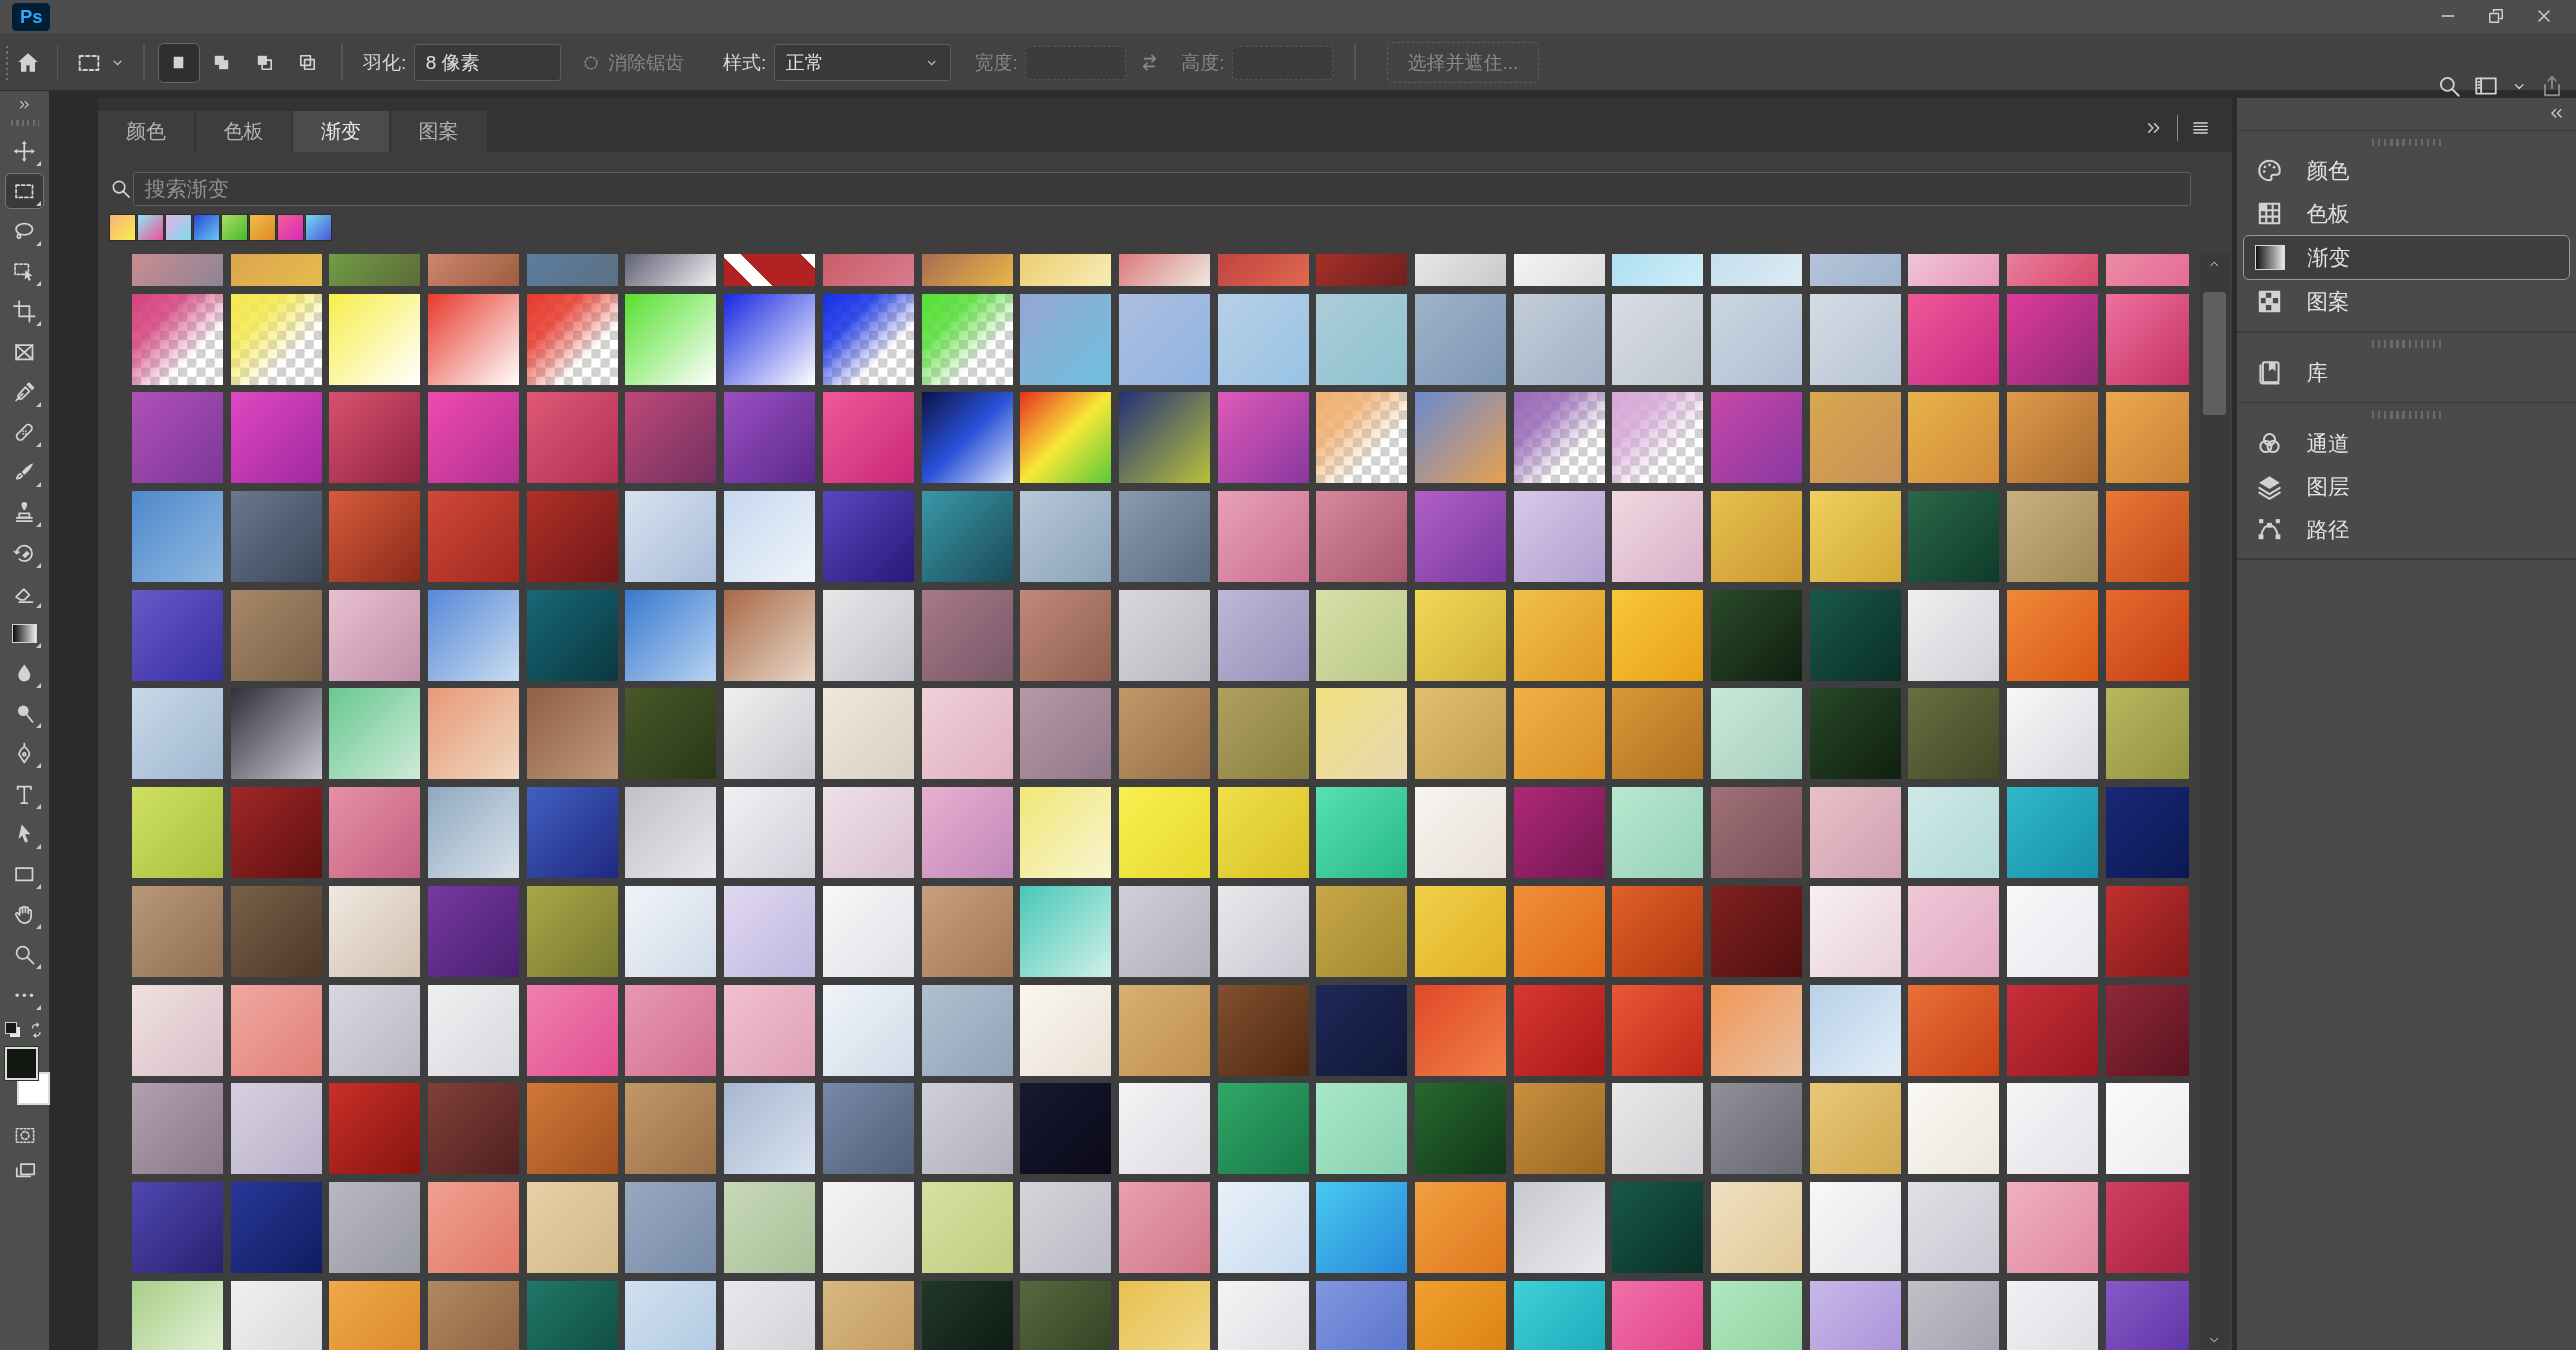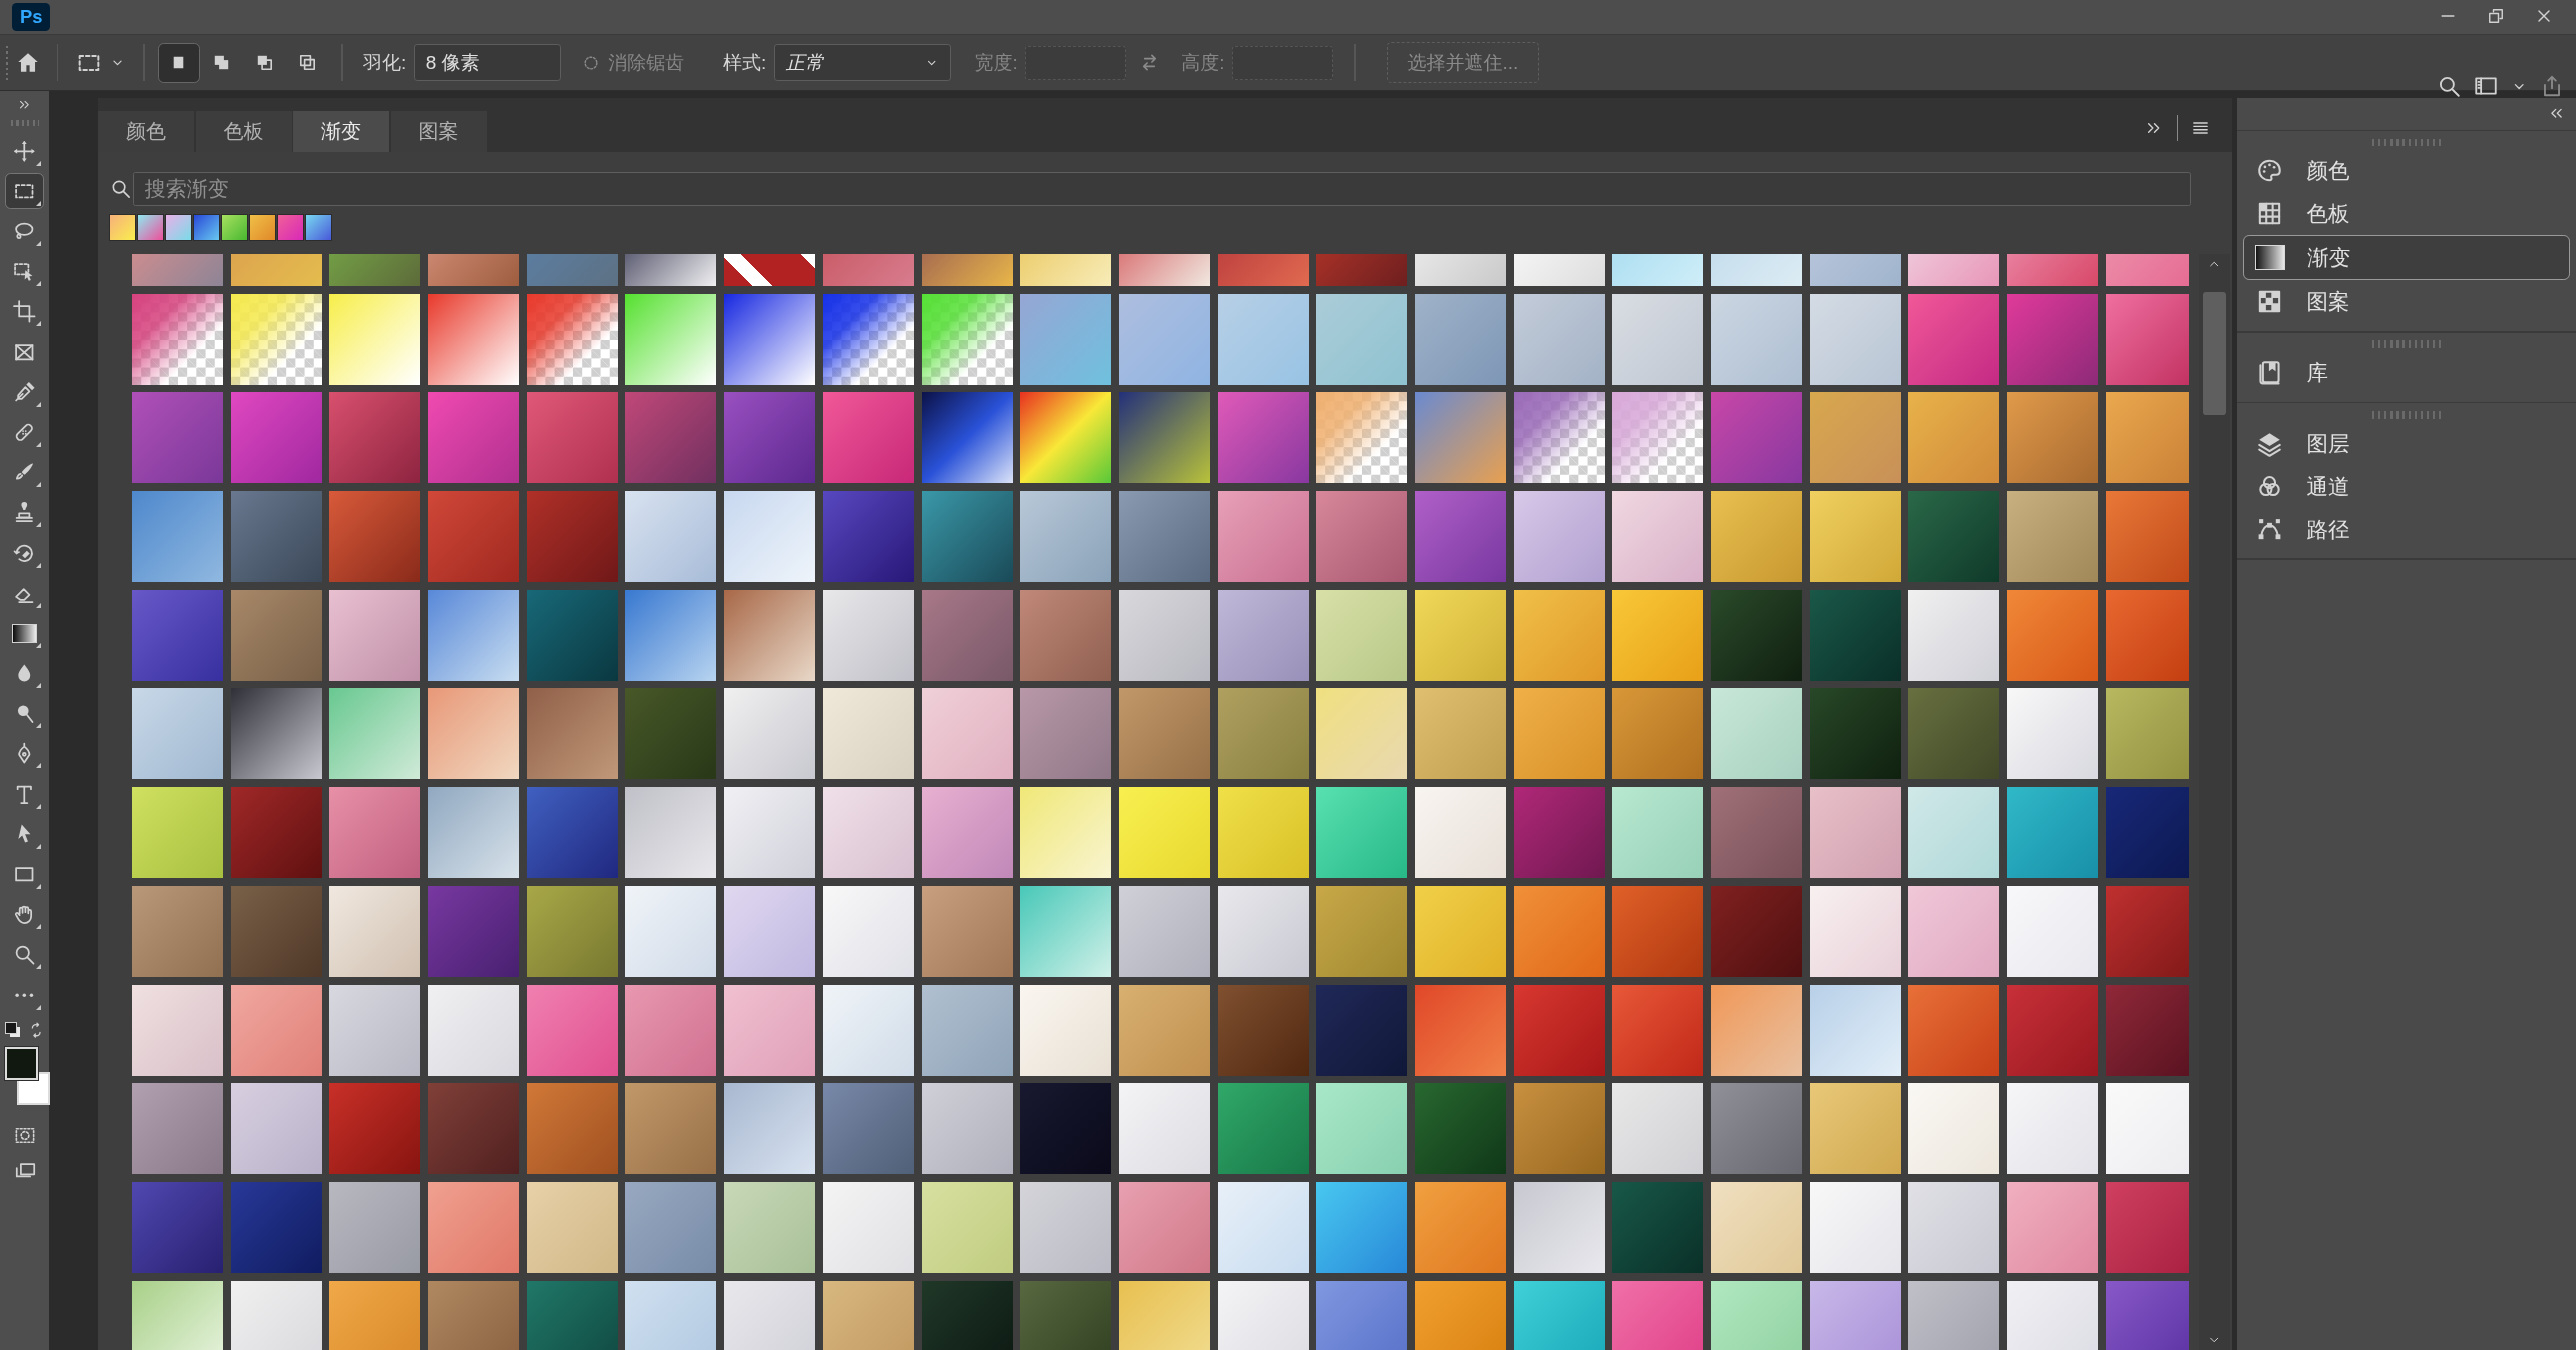--- a/index.html
+++ b/index.html
@@ -23,21 +23,21 @@
   .opt-grip{width:6.1px;height:34px;margin-left:4.6px;background-image:repeating-linear-gradient(#707070 0 2.3px,transparent 2.3px 5.4px);background-size:2.3px 100%;background-repeat:no-repeat;background-position:1.5px 0;}
   .vsep{width:1.5px;height:37px;background:#565656;margin:0 12.3px;}
   .opt-icon{width:34px;height:34px;display:flex;align-items:center;justify-content:center;}
   #tool-chip{display:flex;align-items:center;margin:0 4.6px;}
   .mode-btn{width:40px;height:38px;display:flex;align-items:center;justify-content:center;border-radius:4.6px;margin:0 1.5px;}
   .mode-btn.sel{background:#2f2f2f;outline:0.8px solid #666;}
   .opt-label{color:#d6d6d6;font-size:19px;margin:0 7.7px;}
   .opt-label.dim{color:#868686;}
   .opt-field{height:35px;background:#393939;border:0.8px solid #5d5d5d;border-radius:3.1px;color:#e0e0e0;font-size:19px;display:flex;align-items:center;padding:0 10.8px;}
   .opt-field.dim{background:#3c3c3c;border:0.8px dashed #555;color:#8a8a8a;min-width:77px;height:32px;}
-  #style-select{min-width:154px;justify-content:space-between;font-style:italic;}
+  #style-select{min-width:154px;justify-content:space-between;}
   #mask-btn{border:0.8px dashed #5d5d5d;border-radius:4.6px;color:#8a8a8a;font-size:19px;padding:6.1px 20px;margin-left:18.4px;}
   #opt-right{position:absolute;right:10.8px;top:38px;display:flex;align-items:center;gap:10.8px;}
 
   
   #toolbar{left:0;top:91px;width:49px;height:1260px;background:#4e4e4e;display:flex;flex-direction:column;align-items:center;}
   .tb-collapse{margin-top:6.1px;}
   .tb-grip{width:28px;height:6.1px;margin:7.7px 0 4.6px 0;background-image:repeating-linear-gradient(90deg,#6e6e6e 0 2.3px,transparent 2.3px 5.4px);}
   .tool{width:37px;height:34px;display:flex;align-items:center;justify-content:center;position:relative;margin:3.1px 0;}
   .tool.sel{background:#3a3a3a;border-radius:4.6px;outline:0.8px solid #757575;}
   .tool.fly::after{content:"";position:absolute;right:2.3px;bottom:2.3px;border-left:5.4px solid transparent;border-bottom:5.4px solid #c9c9c9;}
@@ -741,35 +741,35 @@
             <path class="f" d="M11.5 3.5h5.5v7.5l-2.75-2.2-2.75 2.2z"></path>
           </svg>
         </span>
         <span class="dock-label">库</span>
       </div>
       <div class="dock-sep"></div>
       <div class="dock-grip"></div>
       <div class="dock-item">
         <span class="ic">
           <svg width="29" height="29" viewBox="0 0 24 24">
-            <path class="f" d="M12 3.5l8.5 5.3L12 14 3.5 8.8z"></path>
-            <path d="M3.5 13.2l8.5 5.2 8.5-5.2M3.5 17l8.5 5.2L20.5 17"></path>
-          </svg>
-        </span>
-        <span class="dock-label">图层</span>
-      </div>
-      <div class="dock-item">
-        <span class="ic">
-          <svg width="29" height="29" viewBox="0 0 24 24">
             <circle cx="12" cy="8.8" r="4.6"></circle>
             <circle cx="9" cy="14.5" r="4.6"></circle>
             <circle cx="15" cy="14.5" r="4.6"></circle>
           </svg>
         </span>
         <span class="dock-label">通道</span>
+      </div>
+      <div class="dock-item">
+        <span class="ic">
+          <svg width="29" height="29" viewBox="0 0 24 24">
+            <path class="f" d="M12 3.5l8.5 5.3L12 14 3.5 8.8z"></path>
+            <path d="M3.5 13.2l8.5 5.2 8.5-5.2M3.5 17l8.5 5.2L20.5 17"></path>
+          </svg>
+        </span>
+        <span class="dock-label">图层</span>
       </div>
       <div class="dock-item">
         <span class="ic">
           <svg width="29" height="29" viewBox="0 0 24 24">
             <path d="M5 17.5c1.2-6 4-9 7-9s5.8 3 7 9"></path>
             <rect class="f" x="3" y="16" width="4" height="4"></rect>
             <rect class="f" x="17" y="16" width="4" height="4"></rect>
             <rect class="f" x="10" y="6.5" width="4" height="4"></rect>
             <rect class="f" x="3.4" y="3.4" width="3.4" height="3.4"></rect>
             <rect class="f" x="17.2" y="3.4" width="3.4" height="3.4"></rect>

